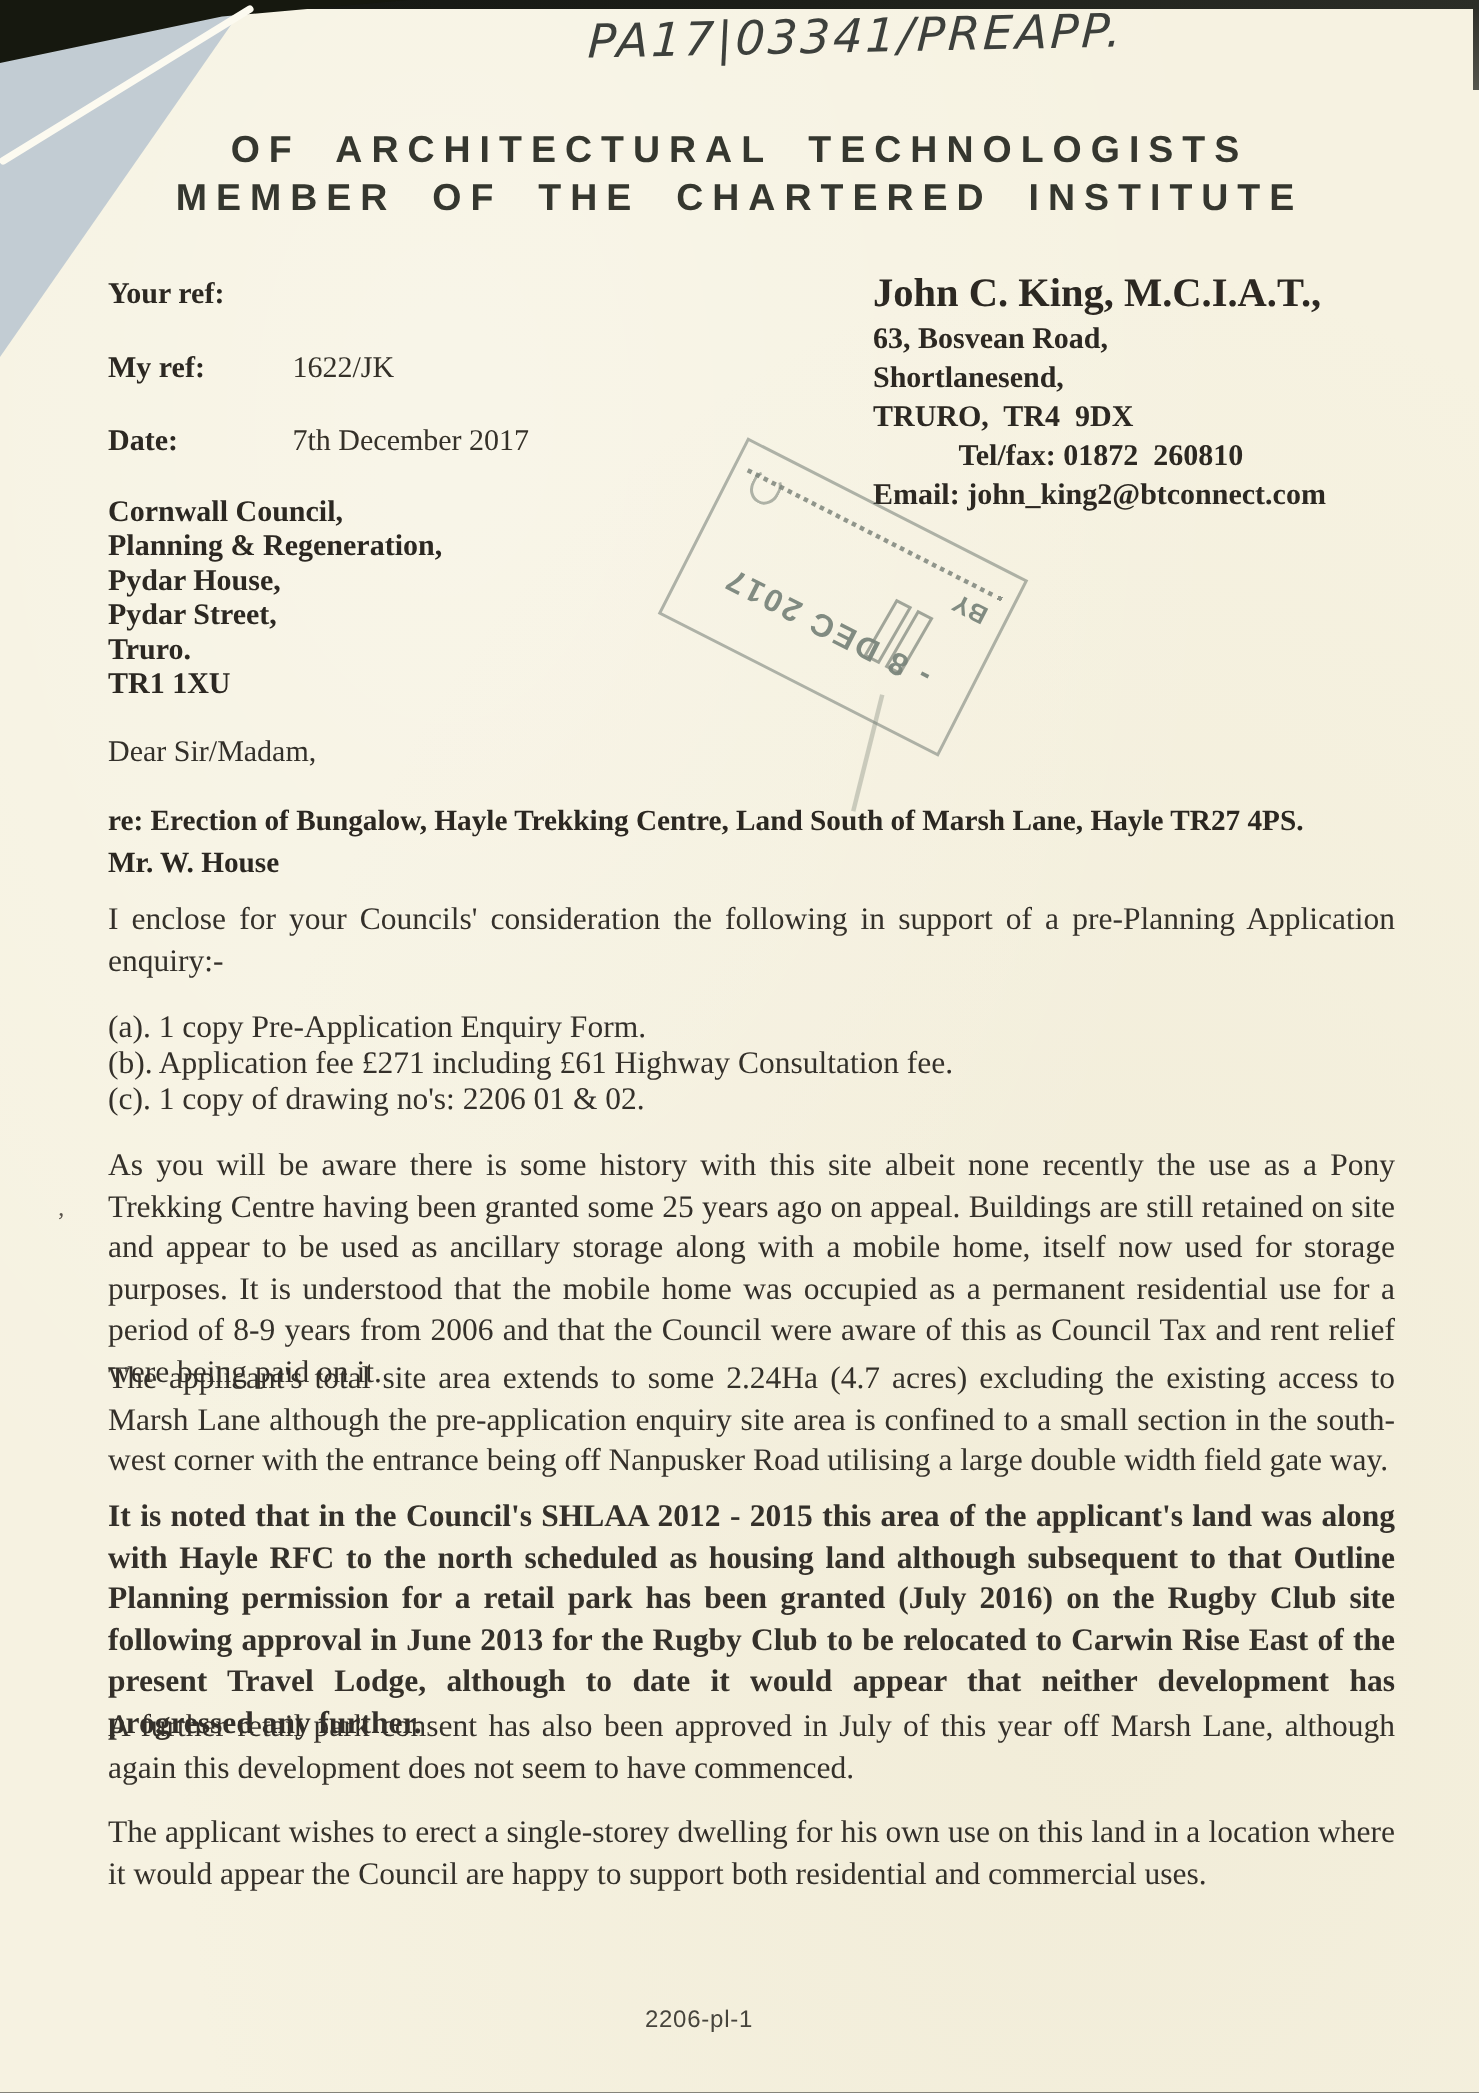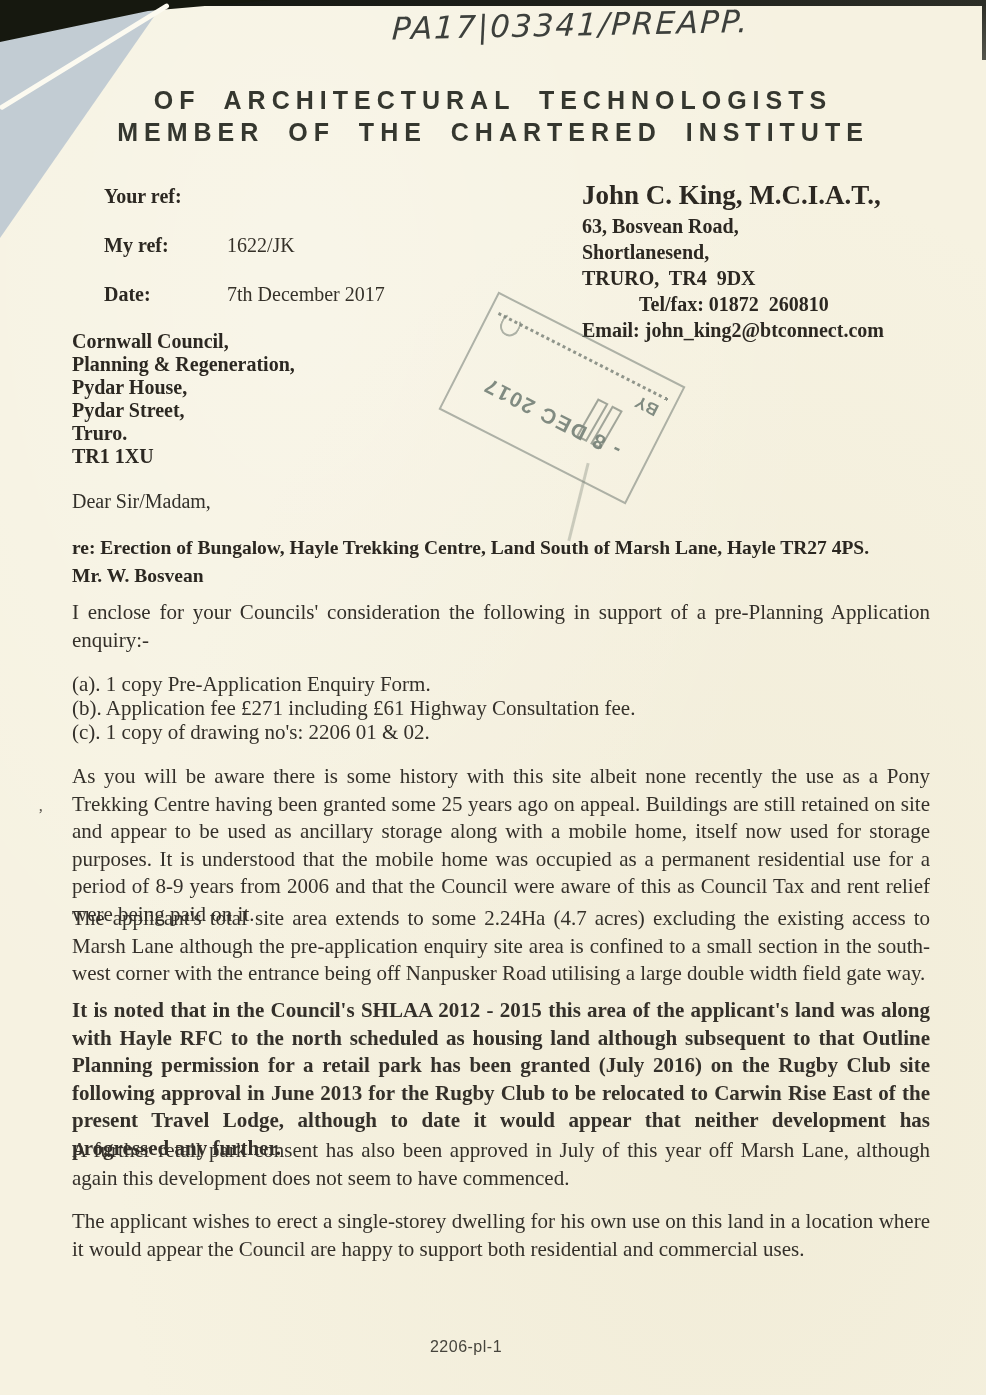--- a/index.html
+++ b/index.html
@@ -29,21 +29,21 @@
     position:absolute; left:392px; top:6px; width:420px;
     font-family:"DejaVu Sans", sans-serif; font-style:italic;
     font-size:31px; letter-spacing:2px; color:#3d403c;
     transform:rotate(-1.2deg) skewX(-4deg); white-space:nowrap;
   }
   
   .header { position:absolute; top:84px; left:0; width:986px; text-align:center;
     font-family:"Liberation Sans", sans-serif; font-weight:bold; color:#35372f;
     font-size:25px; letter-spacing:6px; word-spacing:11px; line-height:32px; }
   
-  .refs { position:absolute; left:72px; top:184px; font-size:20px;margin-left:32px; }
+  .refs { position:absolute; left:72px; top:184px; font-size:20px; }
   .ref-row { margin-bottom:25px; line-height:24px; }
   .ref-label { display:inline-block; width:118px; font-weight:bold; color:#2c2822; }
   .ref-value { color:#353129; }
   
   .sender { position:absolute; left:582px; top:180px; width:370px; color:#2c2822; }
   .sender-name { font-size:27px; font-weight:bold; line-height:30px; margin-bottom:3px; white-space:pre; }
   .sender-line { font-size:20px; font-weight:bold; line-height:26px; white-space:pre; }
   .sender-indent { padding-left:57px; }
   
   .recipient { position:absolute; left:72px; top:330px; font-size:20px; font-weight:bold;
@@ -148,21 +148,21 @@
     <div>Pydar House,</div>
     <div>Pydar Street,</div>
     <div>Truro.</div>
     <div>TR1 1XU</div>
   </div>
 
   <div class="salutation">Dear Sir/Madam,</div>
 
   <div class="subject">
     <div>re: Erection of Bungalow, Hayle Trekking Centre, Land South of Marsh Lane, Hayle TR27 4PS.</div>
-    <div>Mr. W. Bosvean</div>
+    <div>Mr. W. House</div>
   </div>
 
   <div class="para p-intro">I enclose for your Councils' consideration the following in support of a pre-Planning Application enquiry:-</div>
 
   <div class="para p-encl">
     <div>(a). 1 copy Pre-Application Enquiry Form.</div>
     <div>(b). Application fee £271 including £61 Highway Consultation fee.</div>
     <div>(c). 1 copy of drawing no's: 2206 01 &amp; 02.</div>
   </div>
 

